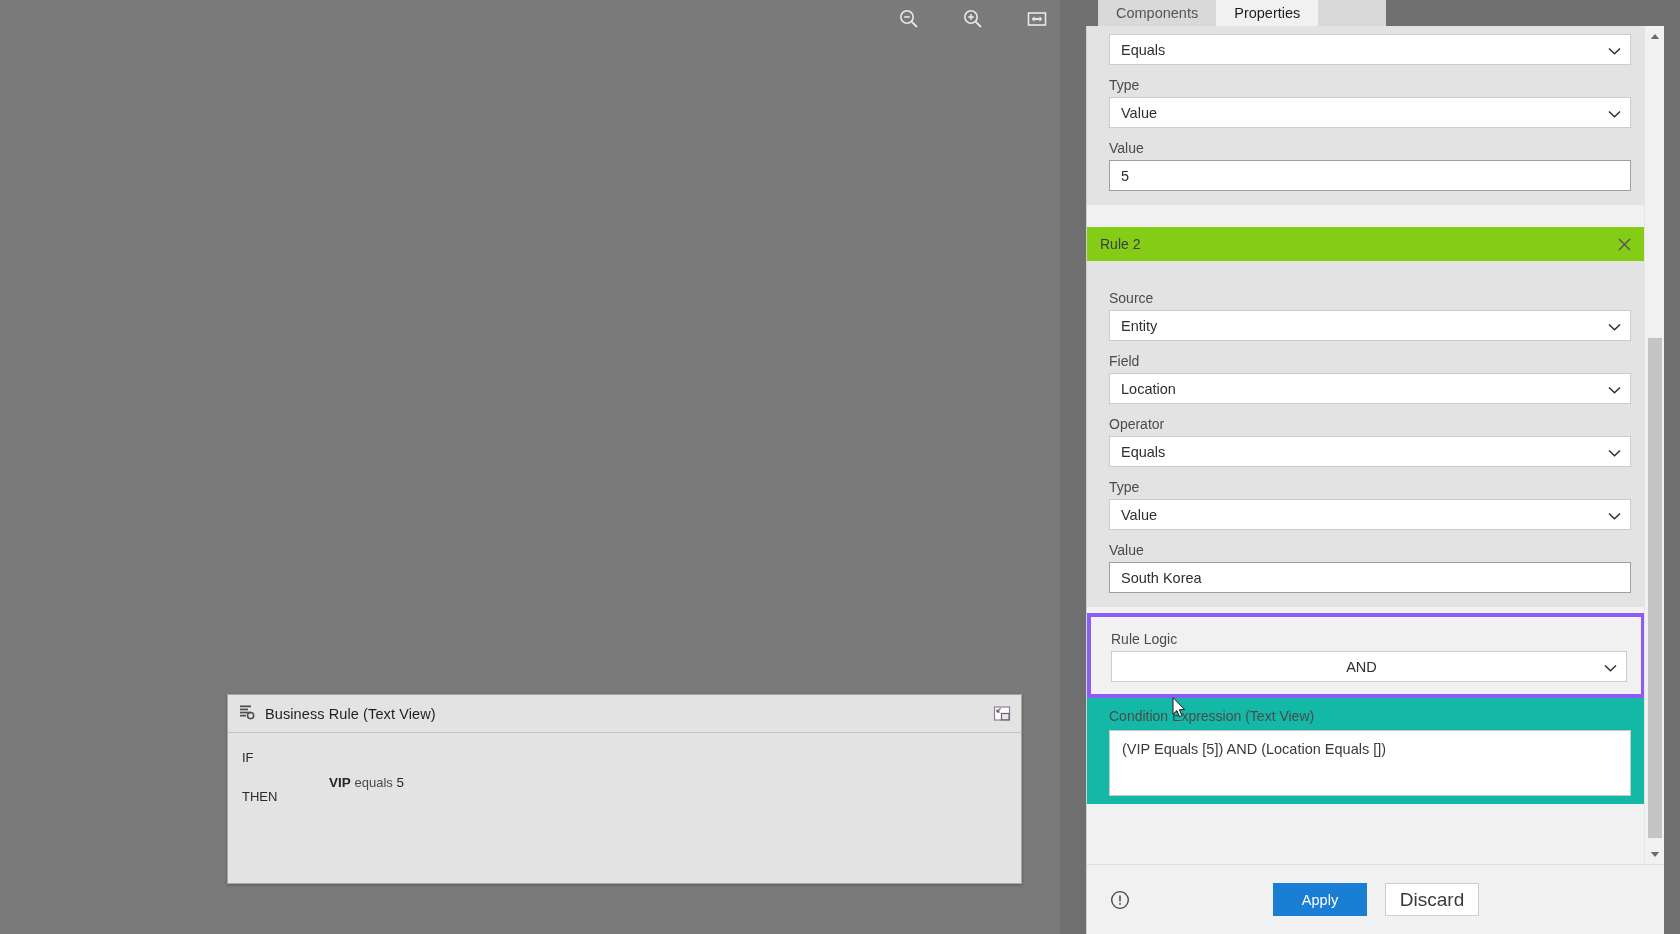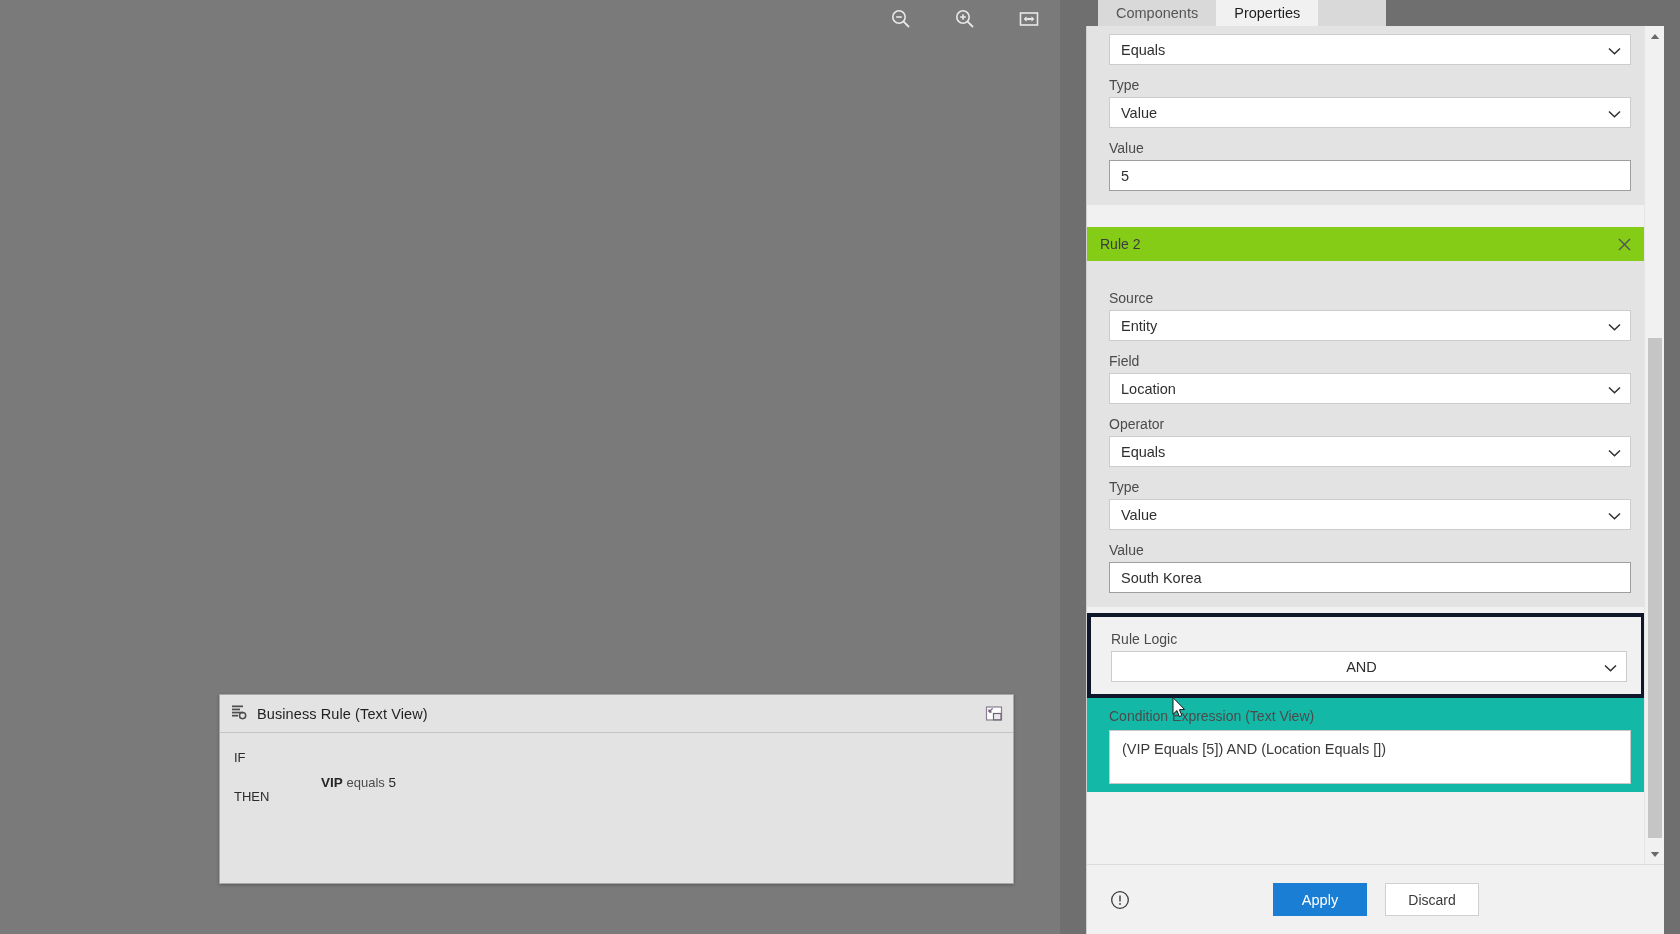--- a/index.html
+++ b/index.html
@@ -6,21 +6,21 @@
   html, body {
     margin: 0; padding: 0;
     width: 1680px; height: 934px;
     overflow: hidden;
     font-family: "Liberation Sans", sans-serif;
   }
   body { background: #7a7a7a; position: relative; }
 
   
   #canvas {
-    position: absolute; left: 0; top: 0;
+    position: absolute; left: 8px; top: 0;
     width: 1060px; height: 934px;
     background: #7a7a7a;
   }
   #canvas-toolbar {
     position: absolute; right: 12px; top: 0;
     height: 38px;
     display: flex; align-items: center; gap: 38px;
     padding-right: 6px;
   }
   .tool-icon {
@@ -148,32 +148,32 @@
   .ctl.input { cursor: text; border: 1px solid #9e9e9e; }
   .ctl .chev {
     position: absolute; right: 9px; top: 50%;
     transform: translateY(-50%);
     pointer-events: none;
   }
 
   
   #rule-logic-block {
     background: #f1f1f1;
-    border: 4px solid #0f172a;
+    border: 4px solid #8b5cf6;
     padding: 6px 12px 12px 12px;
     margin: 6px 0 0 0;
   }
   #rule-logic-block .field-label { margin-left: 8px; margin-top: 8px; }
   #rule-logic-block .ctl { margin-left: 8px; justify-content: center; }
 
   #cond-expr-wrap { background: #14b8a6; padding: 10px 14px 8px 12px; }
   #cond-expr-label { font-size: 14px; color: #4b4b4b; margin: 0 0 6px 10px; }
   #cond-expr-box {
     margin-left: 10px;
-    height: 54px;
+    height: 66px;
     background: #fff;
     border: 1px solid #c9c9c9;
     padding: 10px 12px;
     font-size: 14.5px; color: #3a3a3a;
     cursor: text;
   }
 
   
   #vscroll {
     position: absolute; right: 0; top: 0;
@@ -214,21 +214,21 @@
     font-family: "Liberation Sans", sans-serif;
     cursor: pointer;
     display:flex; align-items:center; justify-content:center;
   }
   #discard-btn {
     margin-left: 18px;
     width: 94px; height: 33px;
     background: #fff;
     color: #3a3a3a;
     border: 1px solid #cfcfcf;
-    font-size: 14px;
+    font-size: 19px;
     font-family: "Liberation Sans", sans-serif;
     cursor: pointer;
     display:flex; align-items:center; justify-content:center;
   }
 
   
   #cursor {
     position: absolute; left: 1172px; top: 697px;
     width: 14px; height: 20px;
     pointer-events: none;

